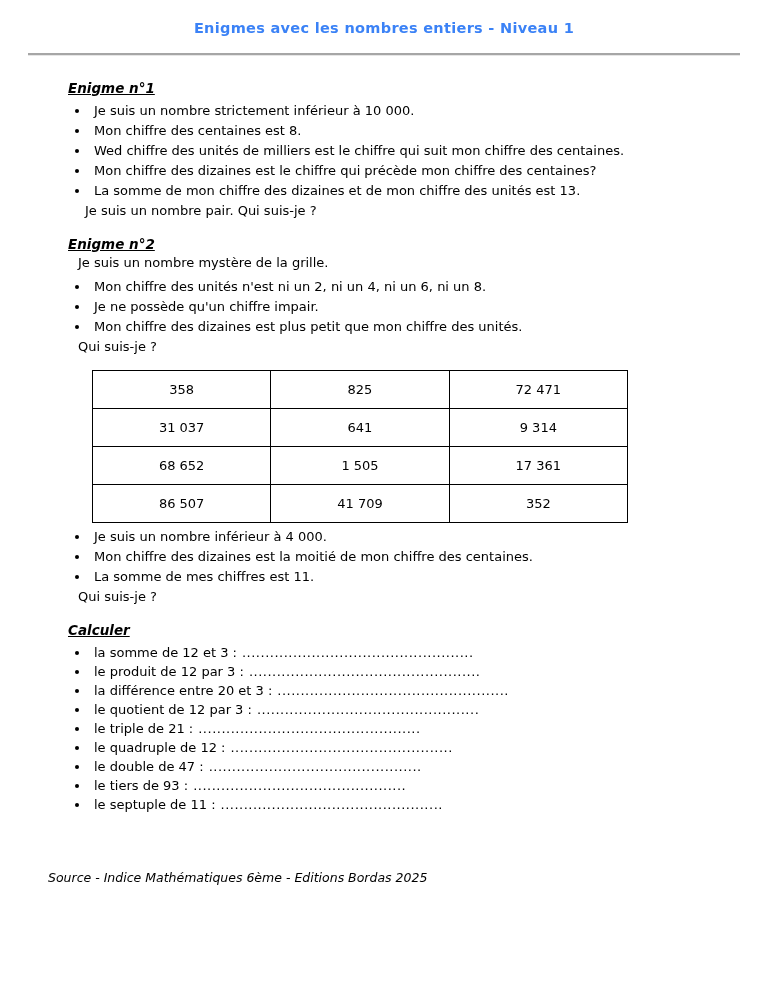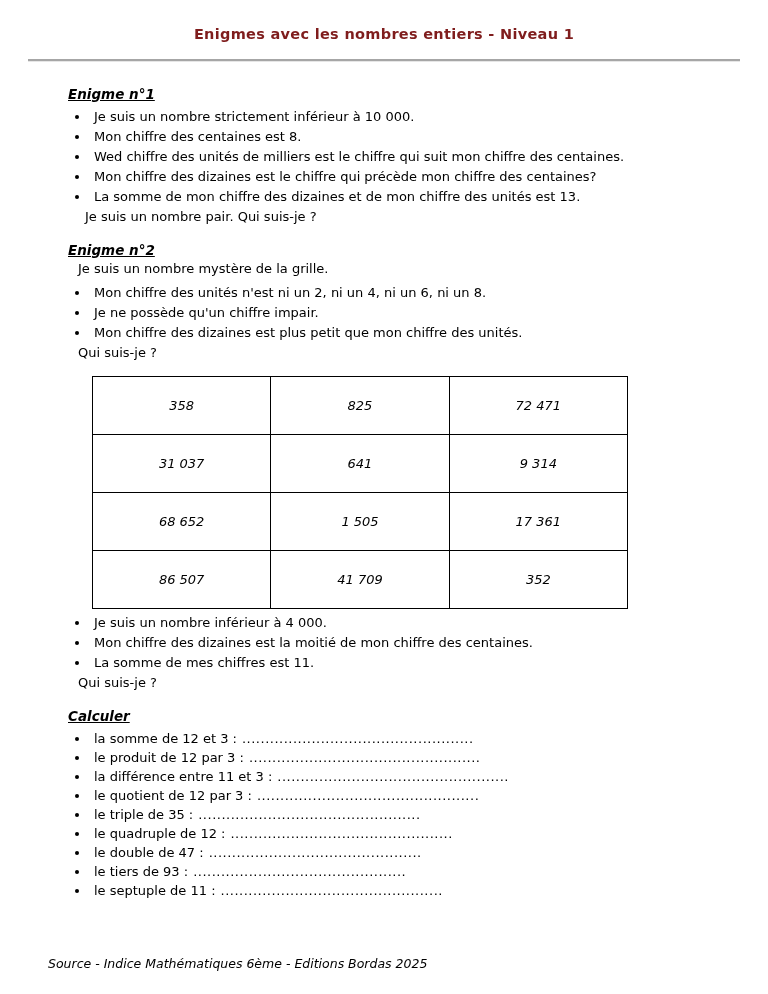--- a/index.html
+++ b/index.html
@@ -4,23 +4,23 @@
 <style>
   html, body { margin:0; padding:0; background:#ffffff; }
   body {
     width:768px; height:994px; overflow:hidden;
     font-family:"DejaVu Sans", sans-serif;
     font-size:13px; color:#000;
   }
   .page { padding:0 38px; }
 
   .doc-title {
-    padding-top:26px;
+    padding-top:20px;
     text-align:center;
-    color:#7f1d1d;
+    color:#3b82f6;
     font-weight:bold;
     font-size:14.5px;
     letter-spacing:0.3px;
   }
   .rule {
     margin:17px -10px 0 -10px;
     height:2px;
     background:#a6a6a6;
     border-bottom:1px solid #e6e6e6;
   }
@@ -57,22 +57,21 @@
     width:536px;
     border-collapse:collapse;
     table-layout:fixed;
   }
   table.grid td {
     border:1px solid #000;
     height:29px;
     text-align:center;
     vertical-align:middle;
     font-size:13px;
-    padding:14px;
-    font-style:italic;
+    padding:4px;
   }
 
   .calc-dots { margin-left:5px; letter-spacing:0.5px; color:#000; }
 
   .footer-source {
     margin-top:56px;
     font-style:italic;
     font-size:12.5px;
     margin-left:10px;
   }
@@ -138,27 +137,27 @@
 
   <div class="section-heading h-calc">Calculer</div>
   <ul class="calc-list">
     <li>
       <span>la somme de 12 et 3 :</span><span class="calc-dots">..................................................</span>
     </li>
     <li>
       <span>le produit de 12 par 3 :</span><span class="calc-dots">..................................................</span>
     </li>
     <li>
-      <span>la différence entre 11 et 3 :</span><span class="calc-dots">..................................................</span>
+      <span>la différence entre 20 et 3 :</span><span class="calc-dots">..................................................</span>
     </li>
     <li>
       <span>le quotient de 12 par 3 :</span><span class="calc-dots">................................................</span>
     </li>
     <li>
-      <span>le triple de 35 :</span><span class="calc-dots">................................................</span>
+      <span>le triple de 21 :</span><span class="calc-dots">................................................</span>
     </li>
     <li>
       <span>le quadruple de 12 :</span><span class="calc-dots">................................................</span>
     </li>
     <li>
       <span>le double de 47 :</span><span class="calc-dots">..............................................</span>
     </li>
     <li>
       <span>le tiers de 93 :</span><span class="calc-dots">..............................................</span>
     </li>

